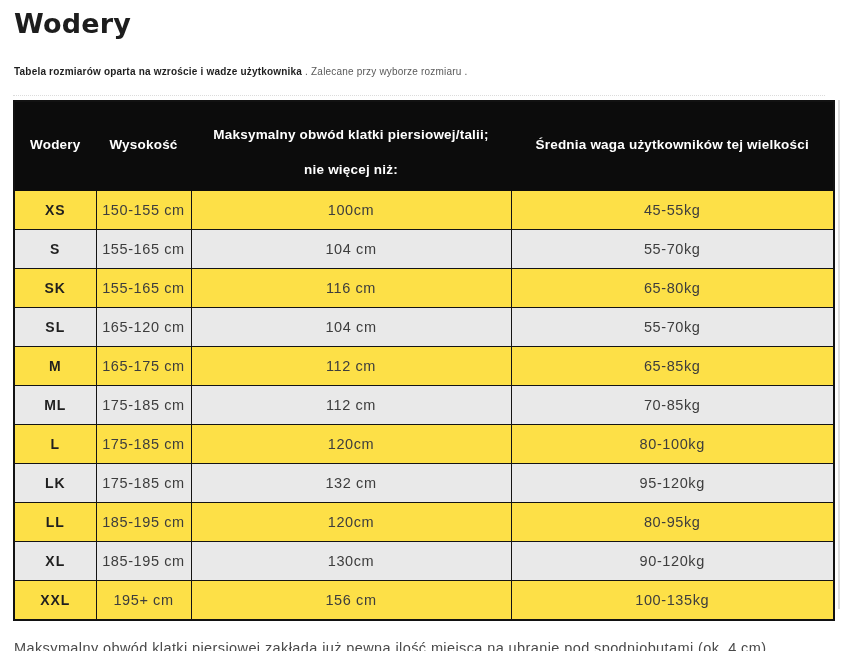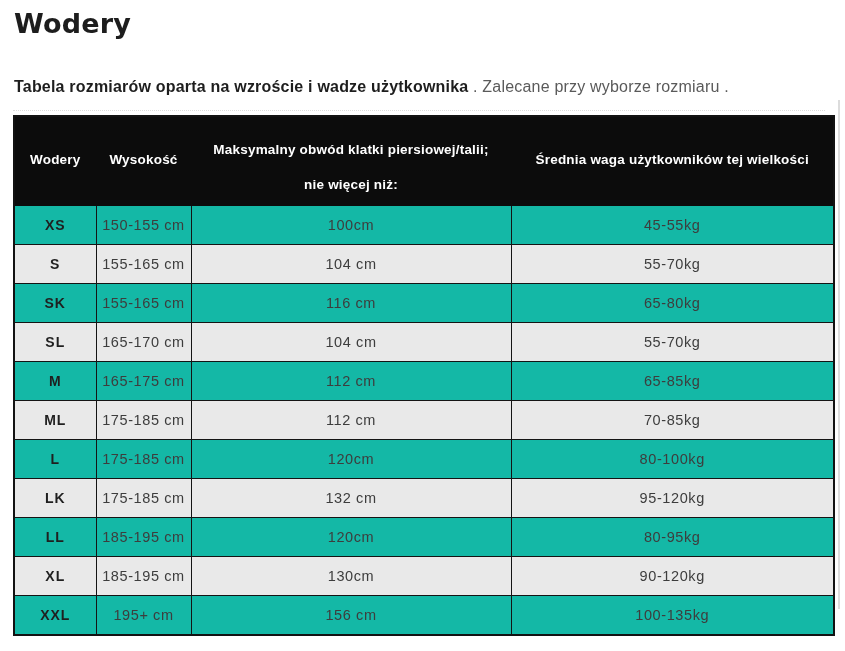--- a/index.html
+++ b/index.html
@@ -20,22 +20,22 @@
   }
   .page-title {
     margin: 2px 0 0 1px;
     font-size: 27px;
     font-weight: 800;
     letter-spacing: 0.2px;
     color: #1d1d1d;
     font-family: "DejaVu Sans", "Liberation Sans", sans-serif;
   }
   .subtitle {
-    margin: 38px 0 0 1px;
-    font-size: 16px;
+    margin: 23px 0 0 1px;
+    font-size: 10px;
     line-height: 20px;
     letter-spacing: 0.2px;
   }
   .subtitle .bold-part {
     font-weight: 700;
     color: #1e1e1e;
   }
   .subtitle .rest-part {
     font-weight: 400;
     color: #5a5a5a;
@@ -66,21 +66,21 @@
   }
   table.size-table th .th-line { display: block; margin-top: 14px; }
   table.size-table td {
     border: 1px solid #141414;
     height: 36px;
     text-align: center;
     vertical-align: middle;
     font-size: 14.5px;
     color: #3d3d3d;
     letter-spacing: 0.6px;
-    background: #14b8a6;
+    background: #fde047;
   }
   table.size-table tbody tr:nth-child(even) td {
     background: #e9e9e9;
   }
   table.size-table td.size-cell {
     font-weight: 700;
     font-size: 14px;
     color: #1f1f1f;
     letter-spacing: 1px;
   }
@@ -143,21 +143,21 @@
         <td>55-70kg</td>
       </tr>
       <tr>
         <td class="size-cell">SK</td>
         <td>155-165 cm</td>
         <td>116 cm</td>
         <td>65-80kg</td>
       </tr>
       <tr>
         <td class="size-cell">SL</td>
-        <td>165-170 cm</td>
+        <td>165-120 cm</td>
         <td>104 cm</td>
         <td>55-70kg</td>
       </tr>
       <tr>
         <td class="size-cell">M</td>
         <td>165-175 cm</td>
         <td>112 cm</td>
         <td>65-85kg</td>
       </tr>
       <tr>

